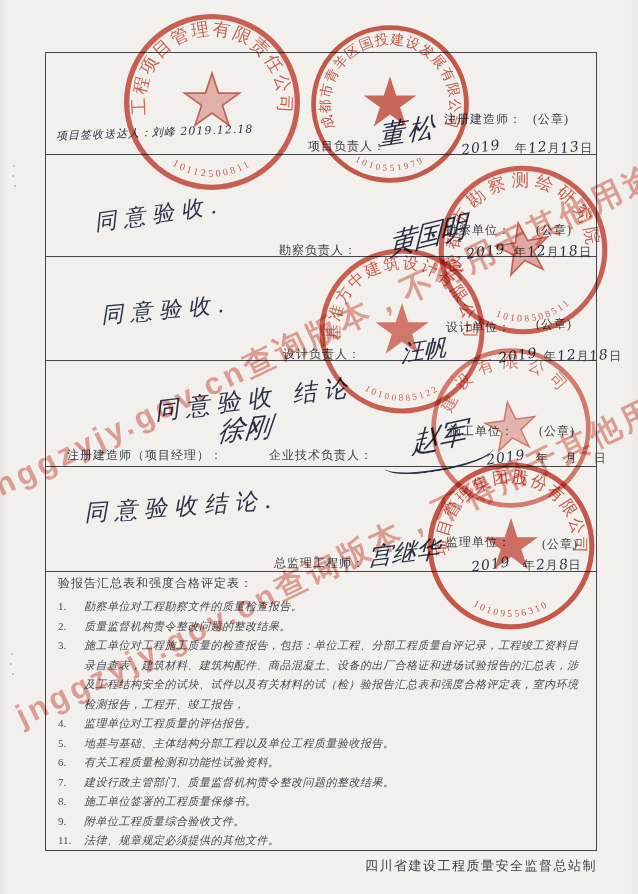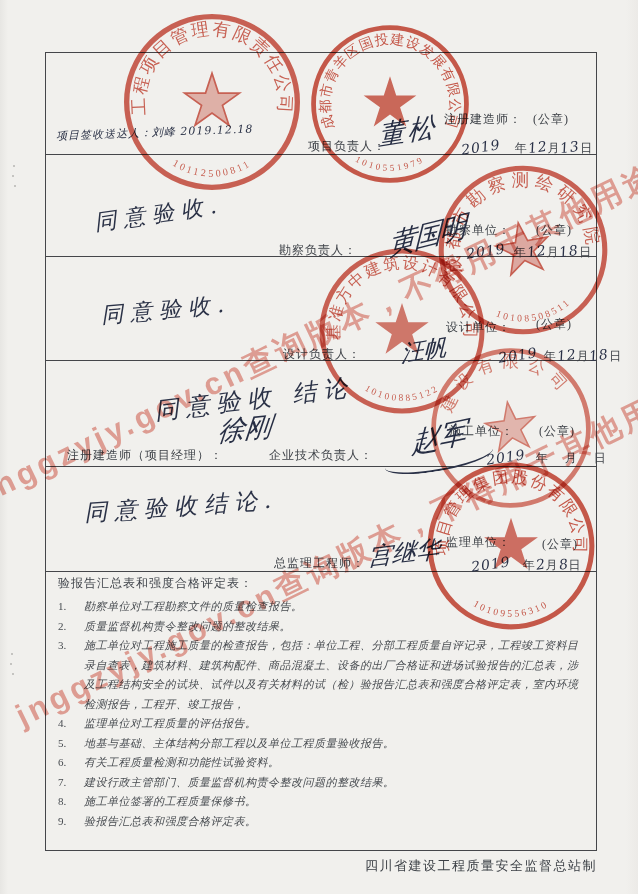--- a/index.html
+++ b/index.html
@@ -131,21 +131,25 @@
     <div class="att-item">
         <span class="num">7.</span>
         <span class="txt">建设行政主管部门、质量监督机构责令整改问题的整改结果。</span>
       </div>
     <div class="att-item">
         <span class="num">8.</span>
         <span class="txt">施工单位签署的工程质量保修书。</span>
       </div>
     <div class="att-item">
         <span class="num">9.</span>
-        <span class="txt">验报告汇总表和强度合格评定表。</span>
+        <span class="txt">附单位工程质量综合验收文件。</span>
+      </div>
+    <div class="att-item">
+        <span class="num">11.</span>
+        <span class="txt">法律、规章规定必须提供的其他文件。</span>
       </div>
   </div>
 </div>
 
 <div class="footer">四川省建设工程质量安全监督总站制</div>
 
 <svg class="stamp" style="left:116px;top:6px;opacity:.8;" width="192" height="192" viewBox="0 0 180 180">
   <circle cx="90" cy="90" r="80" fill="none" stroke="#c8402f" stroke-width="5"></circle>
   <path id="s1top" d="M41.7,130.5 A63,63 0 1 1 138.3,130.5" fill="none"></path>
   <text font-size="16.5" fill="#c8402f" letter-spacing="2"><textPath href="#s1top" startOffset="50%" text-anchor="middle">工程项目管理有限责任公司</textPath></text>

